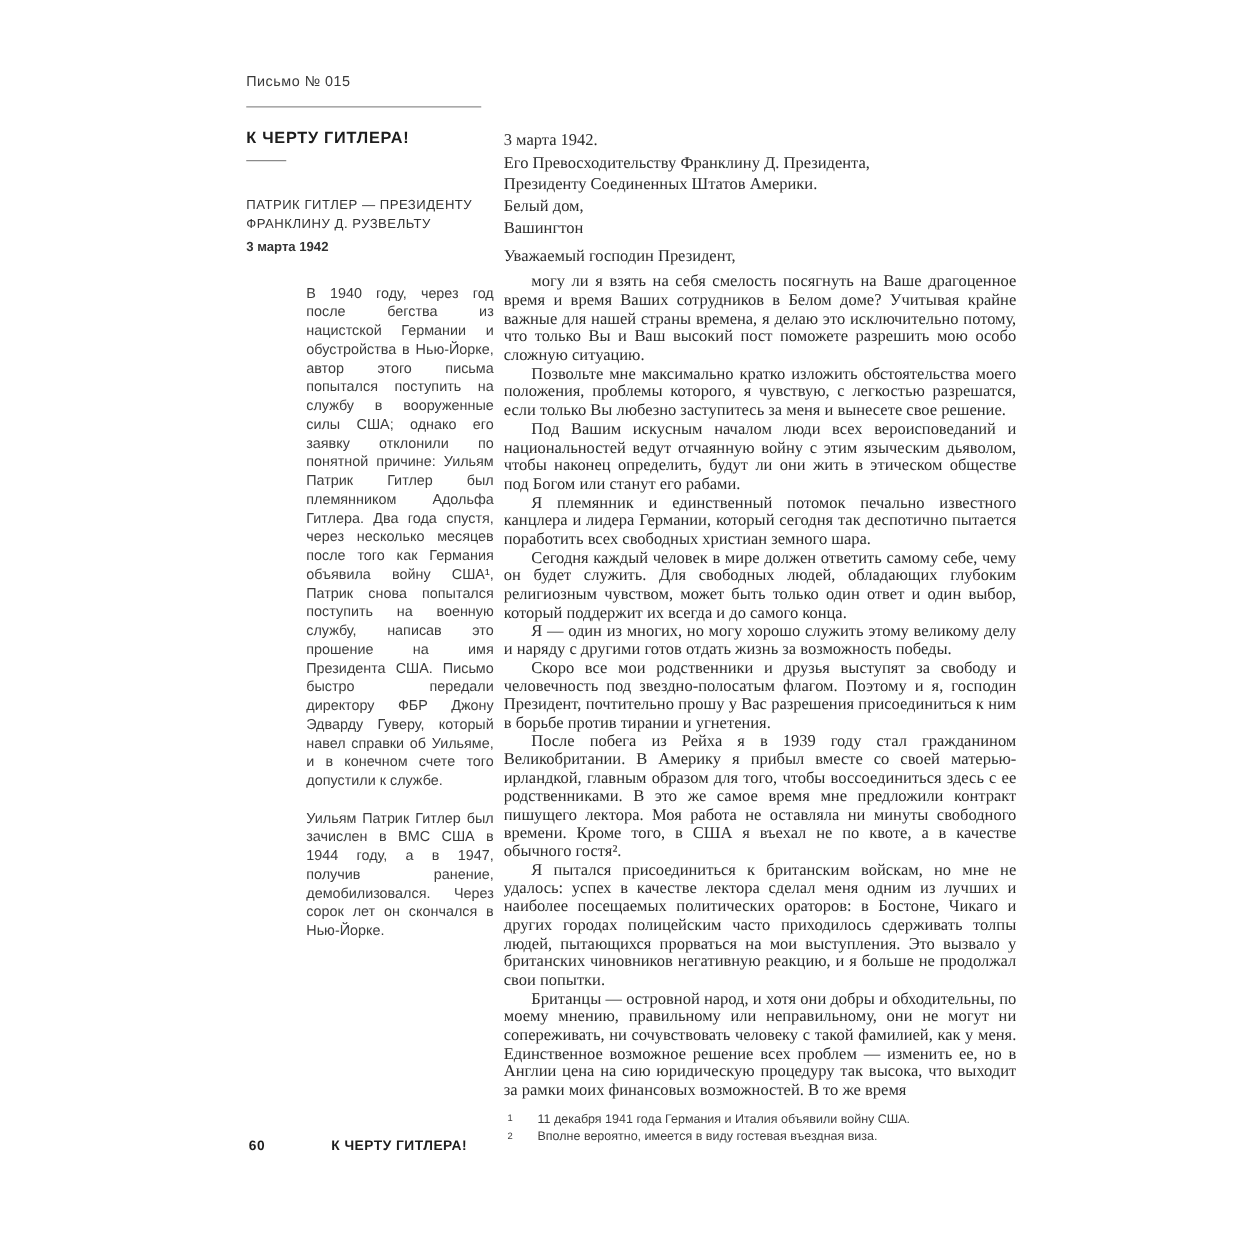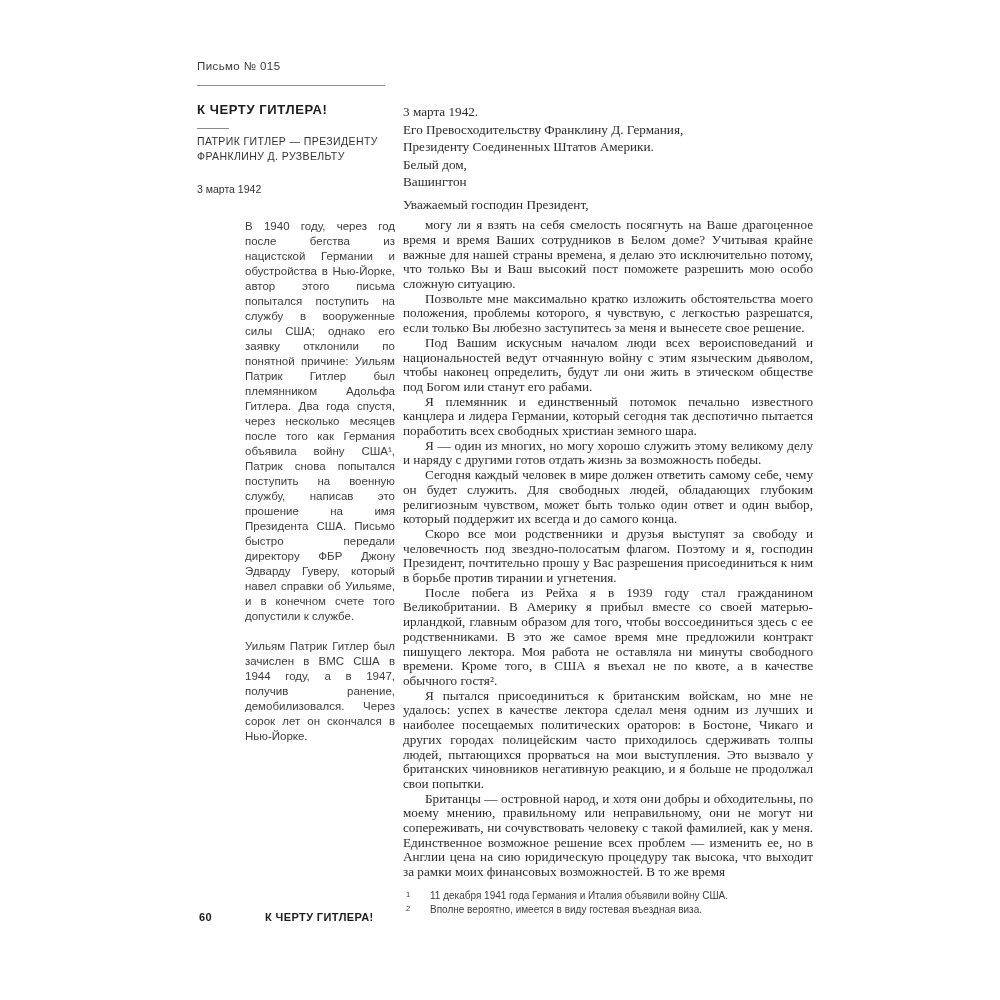--- a/index.html
+++ b/index.html
@@ -26,25 +26,25 @@
   }
   .article-title{
     margin-top:16px;
     font-size:13px; font-weight:bold; letter-spacing:.6px; color:#1d1d1d;
   }
   .rule-short{
     border:none; border-top:1px solid #8a8a8a;
     margin:11px 0 0 0; width:32px; height:0;
   }
   .subtitle{
-    margin-top:5px;
+    margin-top:28px;
     font-size:10.5px; line-height:15px; letter-spacing:.4px; color:#333;
   }
   .sub-date{
-    margin-top:19px; font-size:10.5px; color:#333;
+    margin-top:5px; font-size:10.5px; color:#333;font-weight:bold;
   }
   .intro p{
     margin:0 0 15px 0;
     font-size:11.5px; line-height:15px;
     text-align:justify;
     color:#3d3d3d;
   }
   .intro{ margin-top:24px;margin-left:48px; }
   
   .letter{
@@ -94,32 +94,32 @@
     <div class="sub-date">3 марта 1942</div>
     <div class="intro">
       <p>В 1940 году, через год после бегства из нацистской Германии и обустройства в Нью-Йорке, автор этого письма попытался поступить на службу в вооруженные силы США; однако его заявку отклонили по понятной причине: Уильям Патрик Гитлер был племянником Адольфа Гитлера. Два года спустя, через несколько месяцев после того как Германия объявила войну США¹, Патрик снова попытался поступить на военную службу, написав это прошение на имя Президента США. Письмо быстро передали директору ФБР Джону Эдварду Гуверу, который навел справки об Уильяме, и в конечном счете того допустили к службе.</p>
       <p>Уильям Патрик Гитлер был зачислен в ВМС США в 1944 году, а в 1947, получив ранение, демобилизовался. Через сорок лет он скончался в Нью-Йорке.</p>
     </div>
   </div>
 
   <div class="letter">
     <div class="letterhead">
       <span>3 марта 1942.</span><br>
-      <span>Его Превосходительству Франклину Д. Германия,</span><br>
+      <span>Его Превосходительству Франклину Д. Президента,</span><br>
       <span>Президенту Соединенных Штатов Америки.</span><br>
       <span>Белый дом,</span><br>
       <span>Вашингтон</span>
     </div>
     <p class="salutation">Уважаемый господин Президент,</p>
     <p class="body-par">могу ли я взять на себя смелость посягнуть на Ваше драгоценное время и время Ваших сотрудников в Белом доме? Учитывая крайне важные для нашей страны времена, я делаю это исключительно потому, что только Вы и Ваш высокий пост поможете разрешить мою особо сложную ситуацию.</p>
     <p class="body-par">Позвольте мне максимально кратко изложить обстоятельства моего положения, проблемы которого, я чувствую, с легкостью разрешатся, если только Вы любезно заступитесь за меня и вынесете свое решение.</p>
     <p class="body-par">Под Вашим искусным началом люди всех вероисповеданий и национальностей ведут отчаянную войну с этим языческим дьяволом, чтобы наконец определить, будут ли они жить в этическом обществе под Богом или станут его рабами.</p>
     <p class="body-par">Я племянник и единственный потомок печально известного канцлера и лидера Германии, который сегодня так деспотично пытается поработить всех свободных христиан земного шара.</p>
+    <p class="body-par">Сегодня каждый человек в мире должен ответить самому себе, чему он будет служить. Для свободных людей, обладающих глубоким религиозным чувством, может быть только один ответ и один выбор, который поддержит их всегда и до самого конца.</p>
     <p class="body-par">Я — один из многих, но могу хорошо служить этому великому делу и наряду с другими готов отдать жизнь за возможность победы.</p>
-    <p class="body-par">Сегодня каждый человек в мире должен ответить самому себе, чему он будет служить. Для свободных людей, обладающих глубоким религиозным чувством, может быть только один ответ и один выбор, который поддержит их всегда и до самого конца.</p>
     <p class="body-par">Скоро все мои родственники и друзья выступят за свободу и человечность под звездно-полосатым флагом. Поэтому и я, господин Президент, почтительно прошу у Вас разрешения присоединиться к ним в борьбе против тирании и угнетения.</p>
     <p class="body-par">После побега из Рейха я в 1939 году стал гражданином Великобритании. В Америку я прибыл вместе со своей матерью-ирландкой, главным образом для того, чтобы воссоединиться здесь с ее родственниками. В это же самое время мне предложили контракт пишущего лектора. Моя работа не оставляла ни минуты свободного времени. Кроме того, в США я въехал не по квоте, а в качестве обычного гостя².</p>
     <p class="body-par">Я пытался присоединиться к британским войскам, но мне не удалось: успех в качестве лектора сделал меня одним из лучших и наиболее посещаемых политических ораторов: в Бостоне, Чикаго и других городах полицейским часто приходилось сдерживать толпы людей, пытающихся прорваться на мои выступления. Это вызвало у британских чиновников негативную реакцию, и я больше не продолжал свои попытки.</p>
     <p class="body-par">Британцы — островной народ, и хотя они добры и обходительны, по моему мнению, правильному или неправильному, они не могут ни сопереживать, ни сочувствовать человеку с такой фамилией, как у меня. Единственное возможное решение всех проблем — изменить ее, но в Англии цена на сию юридическую процедуру так высока, что выходит за рамки моих финансовых возможностей. В то же время</p>
 
     <div class="footnotes">
       <div class="footnote">
         <span class="fn-marker">1</span>
         <span>11 декабря 1941 года Германия и Италия объявили войну США.</span>
       </div>

